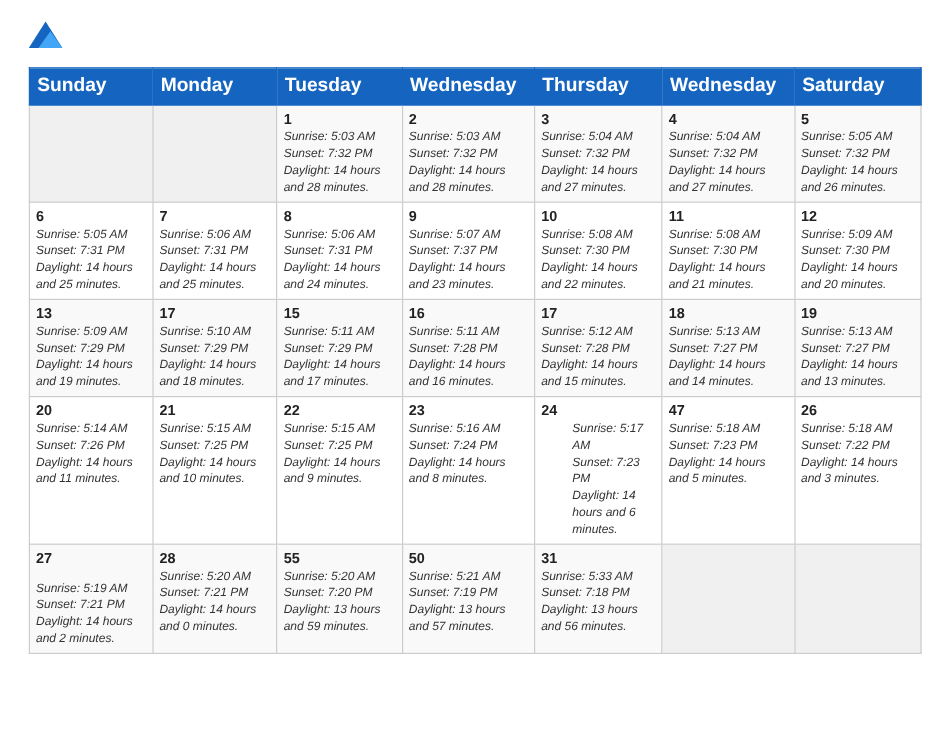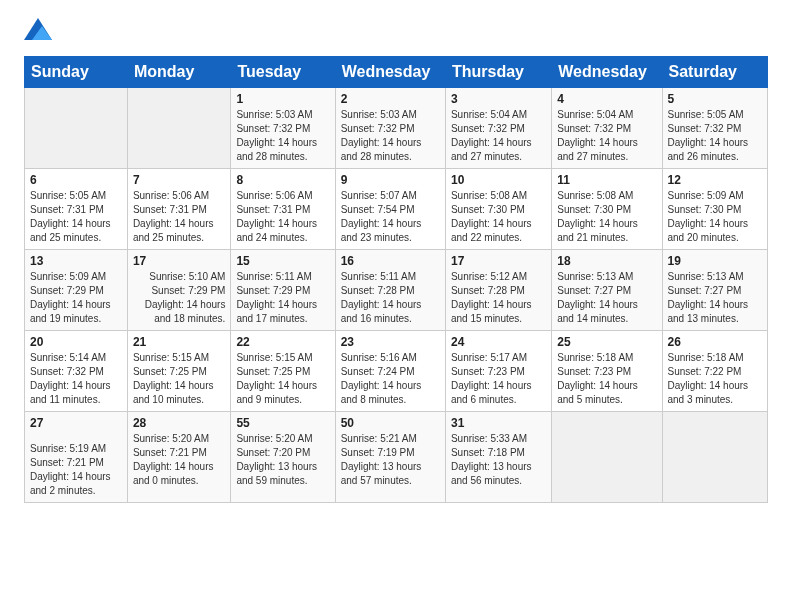--- a/index.html
+++ b/index.html
@@ -91,20 +91,21 @@
       font-weight: bold;
       font-size: 12px;
       color: #222;
       display: block;
       margin-bottom: 2px;
     }
     .day-info {
       font-size: 10px;
       color: #333;
       line-height: 1.4;
+      font-style: italic;
     }
     .empty-cell {
       background: #f0f0f0 !important;
     }
   </style>
 </head>
 <body>
 
 <div class="page">
   <div class="header">
@@ -186,21 +187,21 @@
           </td>
           <td>
             <span class="day-num">8</span>
             <div class="day-info" style="white-space: pre-line;">Sunrise: 5:06 AM
 Sunset: 7:31 PM
 Daylight: 14 hours and 24 minutes.</div>
           </td>
           <td>
             <span class="day-num">9</span>
             <div class="day-info" style="white-space: pre-line;">Sunrise: 5:07 AM
-Sunset: 7:54 PM
+Sunset: 7:37 PM
 Daylight: 14 hours and 23 minutes.</div>
           </td>
           <td>
             <span class="day-num">10</span>
             <div class="day-info" style="white-space: pre-line;">Sunrise: 5:08 AM
 Sunset: 7:30 PM
 Daylight: 14 hours and 22 minutes.</div>
           </td>
           <td>
             <span class="day-num">11</span>
@@ -217,21 +218,21 @@
         </tr>
         <tr>
           <td>
             <span class="day-num">13</span>
             <div class="day-info" style="white-space: pre-line;">Sunrise: 5:09 AM
 Sunset: 7:29 PM
 Daylight: 14 hours and 19 minutes.</div>
           </td>
           <td>
             <span class="day-num">17</span>
-            <div class="day-info" style="white-space: pre-line; text-align: right;">Sunrise: 5:10 AM
+            <div class="day-info" style="white-space: pre-line;">Sunrise: 5:10 AM
 Sunset: 7:29 PM
 Daylight: 14 hours and 18 minutes.</div>
           </td>
           <td>
             <span class="day-num">15</span>
             <div class="day-info" style="white-space: pre-line;">Sunrise: 5:11 AM
 Sunset: 7:29 PM
 Daylight: 14 hours and 17 minutes.</div>
           </td>
           <td>
@@ -256,21 +257,21 @@
             <span class="day-num">19</span>
             <div class="day-info" style="white-space: pre-line;">Sunrise: 5:13 AM
 Sunset: 7:27 PM
 Daylight: 14 hours and 13 minutes.</div>
           </td>
         </tr>
         <tr>
           <td>
             <span class="day-num">20</span>
             <div class="day-info" style="white-space: pre-line;">Sunrise: 5:14 AM
-Sunset: 7:32 PM
+Sunset: 7:26 PM
 Daylight: 14 hours and 11 minutes.</div>
           </td>
           <td>
             <span class="day-num">21</span>
             <div class="day-info" style="white-space: pre-line;">Sunrise: 5:15 AM
 Sunset: 7:25 PM
 Daylight: 14 hours and 10 minutes.</div>
           </td>
           <td>
             <span class="day-num">22</span>
@@ -279,26 +280,26 @@
 Daylight: 14 hours and 9 minutes.</div>
           </td>
           <td>
             <span class="day-num">23</span>
             <div class="day-info" style="white-space: pre-line;">Sunrise: 5:16 AM
 Sunset: 7:24 PM
 Daylight: 14 hours and 8 minutes.</div>
           </td>
           <td>
             <span class="day-num">24</span>
-            <div class="day-info" style="white-space: pre-line;">Sunrise: 5:17 AM
+            <div class="day-info" style="white-space: pre-line; margin-left: 26px;">Sunrise: 5:17 AM
 Sunset: 7:23 PM
 Daylight: 14 hours and 6 minutes.</div>
           </td>
           <td>
-            <span class="day-num">25</span>
+            <span class="day-num">47</span>
             <div class="day-info" style="white-space: pre-line;">Sunrise: 5:18 AM
 Sunset: 7:23 PM
 Daylight: 14 hours and 5 minutes.</div>
           </td>
           <td>
             <span class="day-num">26</span>
             <div class="day-info" style="white-space: pre-line;">Sunrise: 5:18 AM
 Sunset: 7:22 PM
 Daylight: 14 hours and 3 minutes.</div>
           </td>

